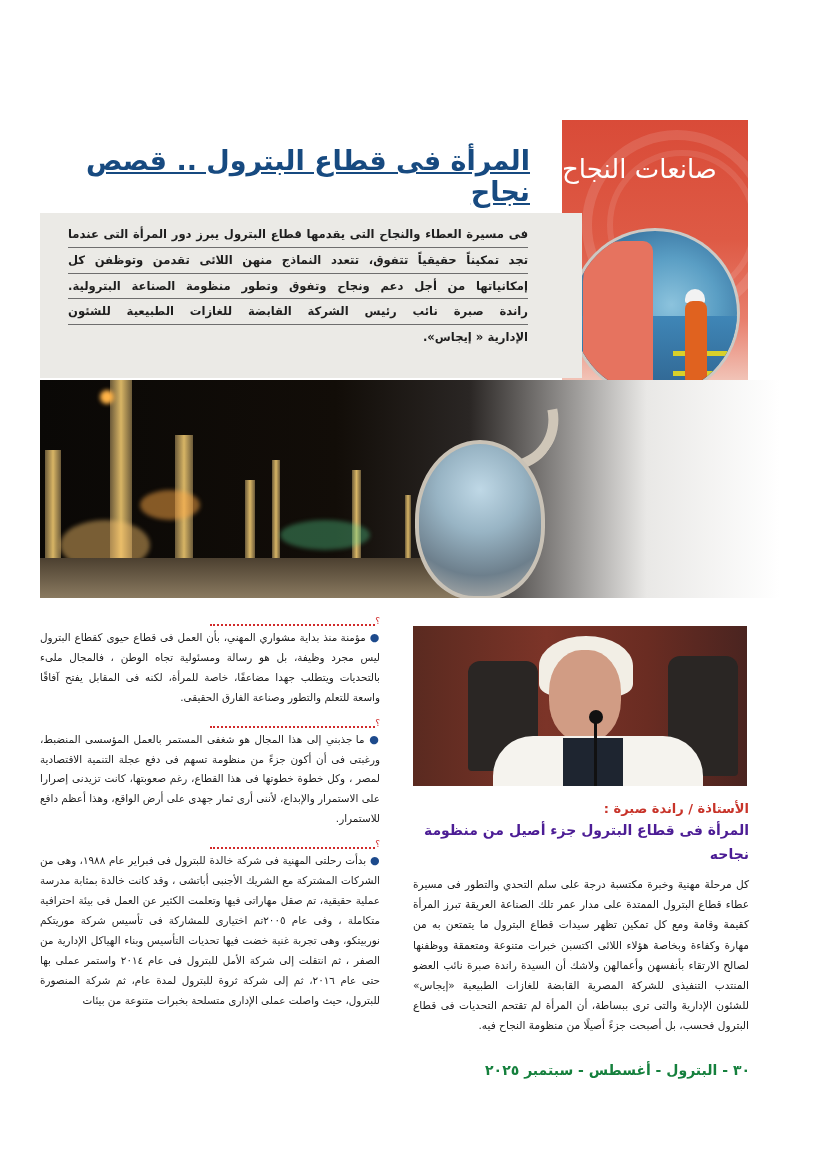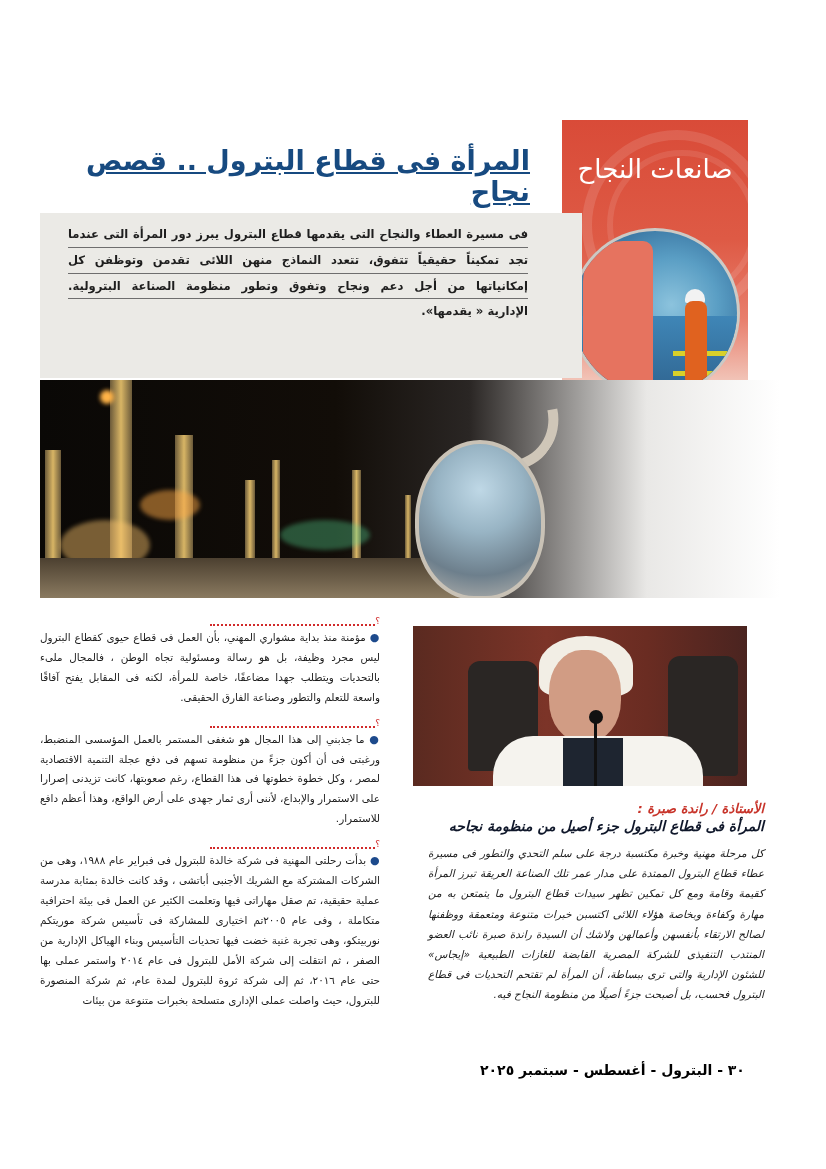--- a/index.html
+++ b/index.html
@@ -19,21 +19,21 @@
   }
   .section-banner .ring {
     position: absolute; left: 20px; top: 10px; width: 190px; height: 190px; border-radius: 50%;
     border: 10px solid rgba(255,255,255,0.12);
   }
   .section-banner .ring2 {
     position: absolute; left: 45px; top: 30px; width: 150px; height: 150px; border-radius: 50%;
     border: 6px solid rgba(255,255,255,0.10);
   }
   .section-banner .label {
-    position: absolute; top: 34px; left: 0; width: 186px; text-align: center; direction: rtl;
+    position: absolute; top: 34px; left: 0; width: 186px; text-align: left; direction: rtl;
     font-family: "DejaVu Sans", sans-serif; color: #ffffff; font-size: 26px; font-weight: normal;
   }
   .photo-circle {
     position: absolute; left: 8px; top: 108px; width: 170px; height: 170px; border-radius: 50%;
     background: radial-gradient(circle at 60% 45%, #8cc3dd 0%, #5a9ec4 35%, #3d7aa6 60%, #6a8ea8 100%);
     border: 3px solid rgba(220,210,200,0.9);
     overflow: hidden;
   }
   .photo-circle .sea { position: absolute; left: 0; top: 85px; width: 100%; height: 90px; background: linear-gradient(180deg,#3f86b7,#2d5f8a); }
   .photo-circle .silhouette {
@@ -78,26 +78,26 @@
     background: linear-gradient(90deg, #5a2a20 0%, #7c3428 40%, #6a2c22 70%, #4a2420 100%);
   }
   .portrait .chair { position: absolute; background: #2a2624; border-radius: 12px 12px 4px 4px; }
   .portrait .face { position: absolute; left: 136px; top: 24px; width: 72px; height: 92px; border-radius: 45%; background: #d19c84; }
   .portrait .scarf { position: absolute; left: 126px; top: 10px; width: 94px; height: 60px; border-radius: 50% 50% 20% 20%; background: #f2eee5; }
   .portrait .body { position: absolute; left: 80px; top: 110px; width: 210px; height: 60px; border-radius: 40px 40px 0 0; background: #f5f3ee; }
   .portrait .blouse { position: absolute; left: 150px; top: 112px; width: 60px; height: 50px; background: #1e2530; }
   .portrait .mic { position: absolute; left: 181px; top: 88px; width: 3px; height: 75px; background: #111; }
   .portrait .mic-head { position: absolute; left: 176px; top: 84px; width: 14px; height: 14px; border-radius: 50%; background: #111; }
 
-  .col-right { position: absolute; left: 428px; top: 800px; width: 336px; direction: rtl; font-style: italic; }
+  .col-right { position: absolute; left: 413px; top: 800px; width: 336px; direction: rtl; }
   .speaker-name { color: #c8342a; font-weight: bold; font-size: 13px; line-height: 18px; }
-  .headline { color: #0f172a; font-weight: bold; font-size: 14px; line-height: 17px; }
+  .headline { color: #4c1d95; font-weight: bold; font-size: 14px; line-height: 24px; }
   .body-text { font-size: 10.6px; line-height: 20.2px; text-align: justify; text-align-last: right; margin-top: 8px; }
 
-  .footer { position: absolute; left: 480px; top: 1062px; width: 270px; text-align: left; direction: rtl; font-weight: bold; font-size: 14px; color: #000000; }
+  .footer { position: absolute; left: 480px; top: 1062px; width: 270px; text-align: right; direction: rtl; font-weight: bold; font-size: 14px; color: #15803d; }
 
   .col-left { position: absolute; left: 40px; top: 612px; width: 340px; direction: rtl; }
   .q-sep { display: flex; align-items: flex-end; height: 14px; margin-bottom: 2px; }
   .q-sep .dots { flex: 0 0 165px; border-bottom: 2px dotted #d12a2a; height: 10px; }
   .q-sep .qm { color: #d12a2a; font-size: 9px; line-height: 10px; margin-left: 0; }
   .para { font-size: 10.4px; line-height: 19.9px; text-align: justify; text-align-last: right; margin-bottom: 6px; }
   .bullet { color: #1d4a8c; font-size: 11px; }
 </style>
 </head>
 <body>
@@ -116,21 +116,22 @@
     <div class="helmet"></div>
     <div class="worker"></div>
   </div>
 </div>
 
 <div class="intro-box"></div>
 <div class="intro-text">
   <span class="ln">فى مسيرة العطاء والنجاح التى يقدمها قطاع البترول يبرز دور المرأة التى عندما</span>
   <span class="ln">تجد تمكيناً حقيقياً تتفوق، تتعدد النماذج منهن اللائى تقدمن وتوظفن كل</span>
   <span class="ln">إمكانياتها من أجل دعم ونجاح وتفوق وتطور منظومة الصناعة البترولية.</span>
-  <span class="ln last">الإدارية « يقدمها».</span>
+  <span class="ln">راندة صبرة نائب رئيس الشركة القابضة للغازات الطبيعية للشئون</span>
+  <span class="ln last">الإدارية « إيجاس».</span>
 </div>
 
 <div class="hero">
   <div class="tower" style="left:70px;top:0;width:22px;height:190px;"></div>
   <div class="tower" style="left:135px;top:55px;width:18px;height:140px;"></div>
   <div class="tower" style="left:5px;top:70px;width:16px;height:130px;"></div>
   <div class="tower" style="left:205px;top:100px;width:10px;height:100px;"></div>
   <div class="tower" style="left:232px;top:80px;width:8px;height:110px;"></div>
   <div class="tower" style="left:312px;top:90px;width:9px;height:110px;"></div>
   <div class="tower" style="left:365px;top:115px;width:6px;height:80px;"></div>

